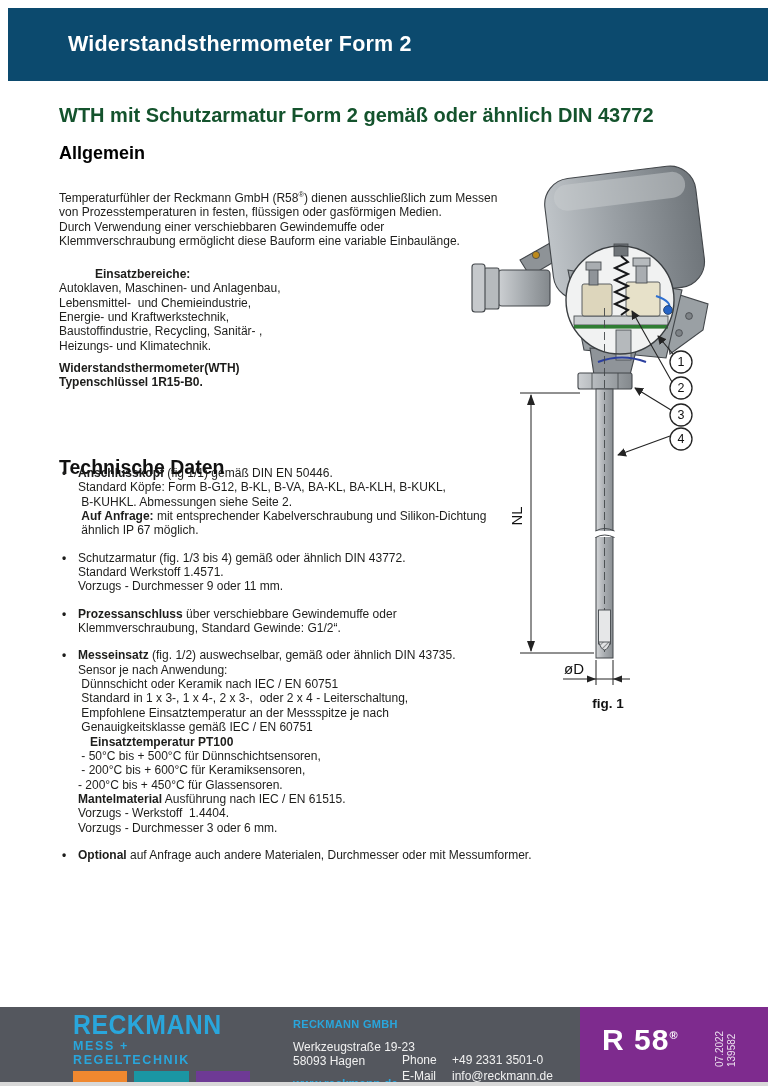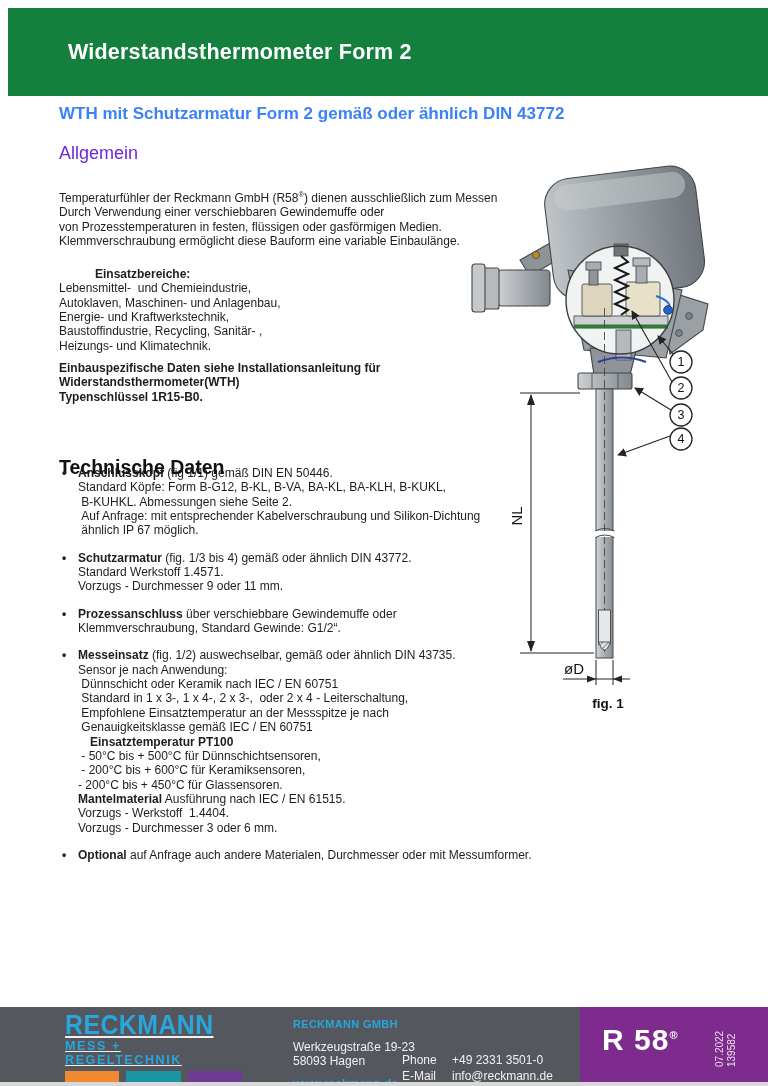--- a/index.html
+++ b/index.html
@@ -1,25 +1,25 @@
 <!DOCTYPE html>
 <html><head>
 <meta charset="utf-8">
 <style>
   html,body{margin:0;padding:0;background:#fff;}
   .page{position:relative;width:768px;height:1086px;background:#fff;overflow:hidden;
         font-family:"Liberation Sans", sans-serif;color:#1d1d1b;}
   .abs{position:absolute;}
 
   
-  .header-band{left:8px;top:8px;right:0;height:88px;background:#15803d;display:flex;align-items:center;}
+  .header-band{left:8px;top:8px;right:0;height:73px;background:#0c4a6e;display:flex;align-items:center;}
   .header-band h1{margin:0 0 0 60px;font-size:21.5px;font-weight:bold;color:#fff;letter-spacing:.2px;}
 
-  .subtitle{left:59px;top:104px;font-size:17px;font-weight:bold;color:#3b82f6;}
-  .h-allgemein{left:59px;top:143px;font-size:18px;font-weight:normal;color:#6d28d9;}
+  .subtitle{left:59px;top:104px;font-size:20px;font-weight:bold;color:#14532d;}
+  .h-allgemein{left:59px;top:143px;font-size:18px;font-weight:bold;color:#000000;}
   .h-tech{left:59px;top:420px;font-size:19.5px;font-weight:bold;color:#111;margin-top:36px;}
 
   .tline{white-space:pre-wrap;font-size:12px;line-height:14.35px;}
   .bold{font-weight:bold;padding-left:36px;}
   .sup{font-size:.62em;vertical-align:super;line-height:0;}
 
   .para1{left:59px;top:191px;width:480px;}
   .einsatz{left:59px;top:267px;width:430px;}
   .einbau{left:59px;top:361px;width:430px;font-weight:bold;}
 
@@ -31,21 +31,21 @@
   
   .figure{left:470px;top:158px;}
   .callout circle{fill:#fff;stroke:#232323;stroke-width:1.3;}
   .callout text{font-family:"Liberation Sans",sans-serif;font-size:12.5px;text-anchor:middle;fill:#111;}
   .dimtext{font-family:"Liberation Sans",sans-serif;font-size:15px;fill:#111;}
   .figcap{font-family:"Liberation Sans",sans-serif;font-size:13.5px;font-weight:bold;fill:#111;}
 
   
   .footer{left:0;top:1007px;width:768px;height:75px;background:#54575e;color:#f1f1f1;}
   .footer-strip{left:0;top:1082px;width:768px;height:4px;background:#d8d8d8;}
-  .logo{position:absolute;left:65px;top:5px;width:177px;text-decoration:underline;}
+  .logo{position:absolute;left:73px;top:5px;width:177px;}
   .logo-name{color:#29a6dc;font-weight:bold;font-size:27px;letter-spacing:.5px;transform:scaleX(.92);transform-origin:left;line-height:26px;}
   .logo-sub{color:#29a6dc;font-weight:bold;font-size:12.5px;letter-spacing:1.6px;margin-top:1px;line-height:14px;}
   .logo-bars{display:flex;gap:7px;margin-top:4px;}
   .logo-bars div{height:11px;width:55px;}
   .bar-orange{background:#f0882f;} .bar-teal{background:#1a96a3;} .bar-purple{background:#6e3a95;}
   .f-company{position:absolute;left:293px;top:10px;font-size:12px;line-height:14px;}
   .f-company .cname{color:#29a6dc;font-weight:bold;font-size:11px;letter-spacing:.3px;}
   .f-company .addr{margin-top:9px;}
   .f-company .site{color:#29a6dc;font-weight:bold;margin-top:9px;}
   .f-contact{position:absolute;left:402px;top:29px;font-size:12px;line-height:16px;display:grid;grid-template-columns:40px auto;column-gap:10px;margin-top:16px;}
@@ -61,58 +61,57 @@
 <div class="page">
 
   <header class="abs header-band">
     <h1>Widerstandsthermometer Form 2</h1>
   </header>
 
   <div class="abs subtitle">WTH mit Schutzarmatur Form 2 gemäß oder ähnlich DIN 43772</div>
   <div class="abs h-allgemein">Allgemein</div>
   <div class="abs para1">
       <div class="tline"><span>Temperaturfühler der Reckmann GmbH (R58</span><span class="sup">®</span><span>) dienen ausschließlich zum Messen</span></div>
+      <div class="tline"><span>von Prozesstemperaturen in festen, flüssigen oder gasförmigen Medien.</span></div>
       <div class="tline"><span>Durch Verwendung einer verschiebbaren Gewindemuffe oder</span></div>
-      <div class="tline"><span>von Prozesstemperaturen in festen, flüssigen oder gasförmigen Medien.</span></div>
       <div class="tline"><span>Klemmverschraubung ermöglicht diese Bauform eine variable Einbaulänge.</span></div>
     </div>
 
   <section class="abs einsatz">
     <div class="tline bold">Einsatzbereiche:</div>
     <div>
+        <div class="tline"><span>Autoklaven, Maschinen- und Anlagenbau,</span></div>
         <div class="tline"><span>Lebensmittel-  und Chemieindustrie,</span></div>
-        <div class="tline"><span>Autoklaven, Maschinen- und Anlagenbau,</span></div>
         <div class="tline"><span>Energie- und Kraftwerkstechnik,</span></div>
         <div class="tline"><span>Baustoffindustrie, Recycling, Sanitär- ,</span></div>
         <div class="tline"><span>Heizungs- und Klimatechnik.</span></div>
       </div>
   </section>
 
   <section class="abs einbau">
-      <div class="tline"><span>Einbauspezifische Daten siehe Installationsanleitung für</span></div>
       <div class="tline"><span>Widerstandsthermometer(WTH)</span></div>
       <div class="tline"><span>Typenschlüssel 1R15-B0.</span></div>
     </section>
 
   <div class="abs h-tech">Technische Daten</div>
   <div class="abs bullets">
       <div class="bullet">
         <span class="dot">•</span>
         <div class="bbody">
           <div class="tline"><span style="font-weight: bold;">Anschlusskopf</span><span> (fig 1/1) gemäß DIN EN 50446.</span></div>
           <div class="tline"><span>Standard Köpfe: Form B-G12, B-KL, B-VA, BA-KL, BA-KLH, B-KUKL,</span></div>
           <div class="tline"><span> B-KUHKL. Abmessungen siehe Seite 2.</span></div>
-          <div class="tline"><span style="font-weight: normal;"> Auf Anfrage:</span><span> mit entsprechender Kabelverschraubung und Silikon-Dichtung</span></div>
+          <div class="tline"><span style="font-weight: bold;"> Auf Anfrage:</span><span> mit entsprechender Kabelverschraubung und Silikon-Dichtung</span></div>
           <div class="tline"><span> ähnlich IP 67 möglich.</span></div>
         </div>
       </div>
       <div class="bullet">
         <span class="dot">•</span>
         <div class="bbody">
-          <div class="tline"><span style="font-weight: bold;">Schutzarmatur</span><span> (fig. 1/3 bis 4) gemäß oder ähnlich DIN 43772.</span></div>
+          <div class="tline"><span style="font-weight: normal;">Schutzarmatur</span><span> (fig. 1/3 bis 4) gemäß oder ähnlich DIN 43772.</span></div>
           <div class="tline"><span>Standard Werkstoff 1.4571.</span></div>
           <div class="tline"><span>Vorzugs - Durchmesser 9 oder 11 mm.</span></div>
         </div>
       </div>
       <div class="bullet">
         <span class="dot">•</span>
         <div class="bbody">
           <div class="tline"><span style="font-weight: bold;">Prozessanschluss</span><span> über verschiebbare Gewindemuffe oder</span></div>
           <div class="tline"><span>Klemmverschraubung, Standard Gewinde: G1/2“.</span></div>
         </div>

